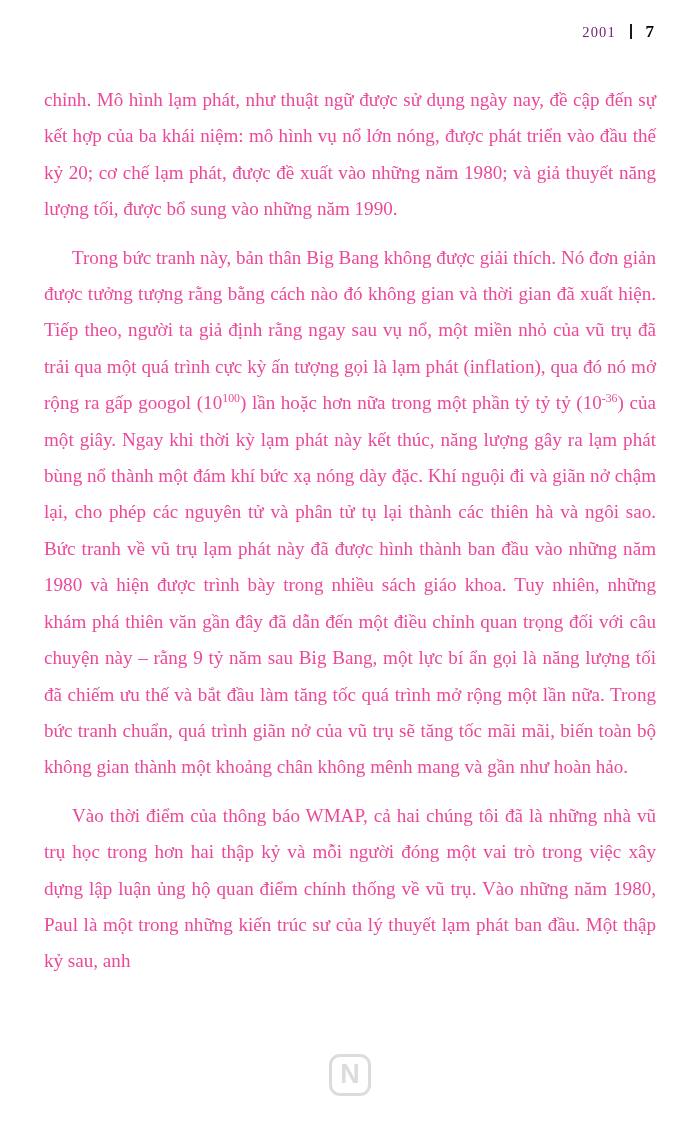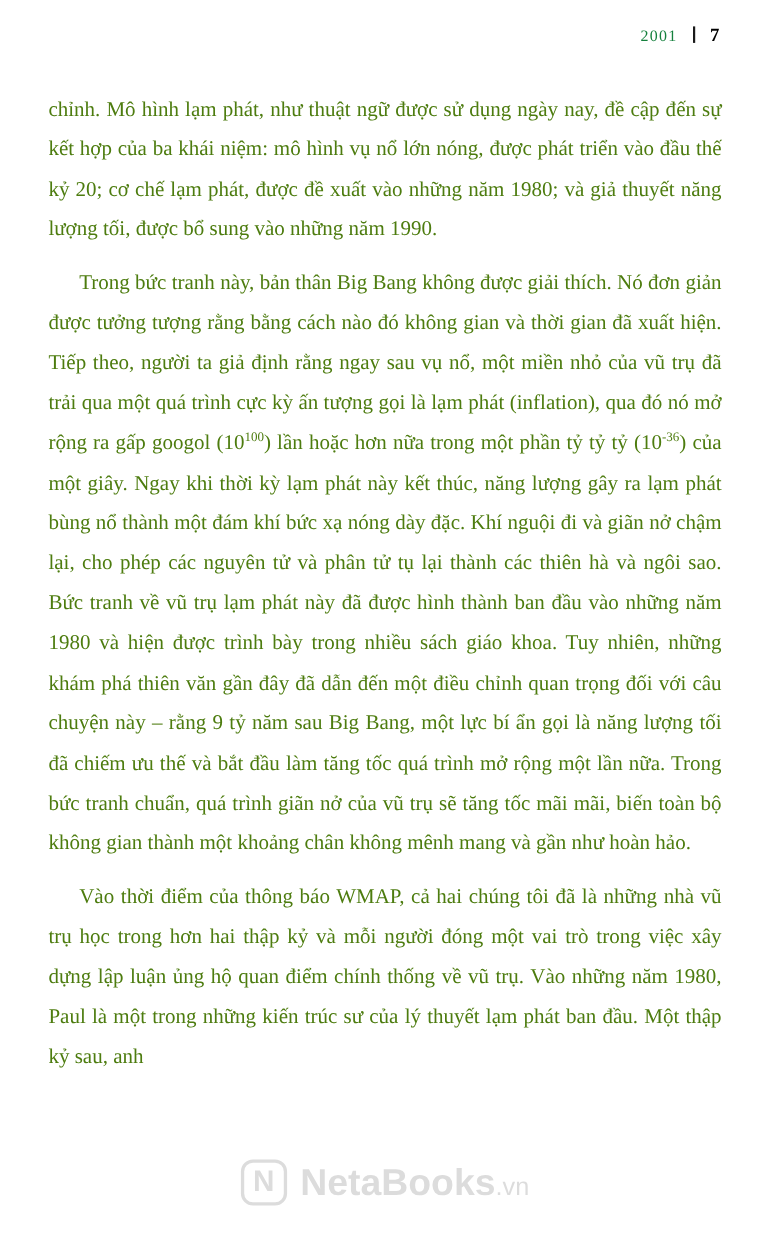--- a/index.html
+++ b/index.html
@@ -27,21 +27,21 @@
     top: 22px;
     right: 46px;
     display: flex;
     align-items: baseline;
     gap: 14px;
     font-family: "Liberation Serif", serif;
   }
   .header .year {
     font-size: 14.5px;
     letter-spacing: 1.2px;
-    color: #15803d;
+    color: #701a75;
   }
   .header .rule {
     display: inline-block;
     width: 1.5px;
     height: 15px;
     background: #1a1a1a;
     position: relative;
     top: 2px;
   }
   .header .folio {
@@ -52,21 +52,21 @@
   
   .body-text {
     position: absolute;
     top: 82px;
     left: 44px;
     width: 612px;
     font-size: 19.1px;
     line-height: 36.4px;
     text-align: justify;
     text-justify: inter-word;
-    color: #4d7c0f;
+    color: #ec4899;
   }
   .body-text p {
     margin: 0;
   }
   .body-text p.indent {
     text-indent: 28px;
     margin-top: 12px;
   }
   sup {
     font-size: 0.62em;
@@ -130,16 +130,15 @@
   <div class="body-text">
     <p>chỉnh. Mô hình lạm phát, như thuật ngữ được sử dụng ngày nay, đề cập đến sự kết hợp của ba khái niệm: mô hình vụ nổ lớn nóng, được phát triển vào đầu thế kỷ 20; cơ chế lạm phát, được đề xuất vào những năm 1980; và giả thuyết năng lượng tối, được bổ sung vào những năm 1990.</p>
     <p class="indent"><span>Trong bức tranh này, bản thân Big Bang không được giải thích. Nó đơn giản được tưởng tượng rằng bằng cách nào đó không gian và thời gian đã xuất hiện. Tiếp theo, người ta giả định rằng ngay sau vụ nổ, một miền nhỏ của vũ trụ đã trải qua một quá trình cực kỳ ấn tượng gọi là lạm phát (inflation), qua đó nó mở rộng ra gấp googol (10</span><sup>100</sup><span>) lần hoặc hơn nữa trong một phần tỷ tỷ tỷ (10</span><sup>-36</sup><span>) của một giây. Ngay khi thời kỳ lạm phát này kết thúc, năng lượng gây ra lạm phát bùng nổ thành một đám khí bức xạ nóng dày đặc. Khí nguội đi và giãn nở chậm lại, cho phép các nguyên tử và phân tử tụ lại thành các thiên hà và ngôi sao. Bức tranh về vũ trụ lạm phát này đã được hình thành ban đầu vào những năm 1980 và hiện được trình bày trong nhiều sách giáo khoa. Tuy nhiên, những khám phá thiên văn gần đây đã dẫn đến một điều chỉnh quan trọng đối với câu chuyện này – rằng 9 tỷ năm sau Big Bang, một lực bí ẩn gọi là năng lượng tối đã chiếm ưu thế và bắt đầu làm tăng tốc quá trình mở rộng một lần nữa. Trong bức tranh chuẩn, quá trình giãn nở của vũ trụ sẽ tăng tốc mãi mãi, biến toàn bộ không gian thành một khoảng chân không mênh mang và gần như hoàn hảo.</span></p>
     <p class="indent">Vào thời điểm của thông báo WMAP, cả hai chúng tôi đã là những nhà vũ trụ học trong hơn hai thập kỷ và mỗi người đóng một vai trò trong việc xây dựng lập luận ủng hộ quan điểm chính thống về vũ trụ. Vào những năm 1980, Paul là một trong những kiến trúc sư của lý thuyết lạm phát ban đầu. Một thập kỷ sau, anh</p>
   </div>
 
   <div class="watermark">
     <div class="wm-logo">
       <span>N</span>
     </div>
-    <div class="wm-text"><span>NetaBooks</span><span class="suffix">.vn</span></div>
   </div>
 
 </div>
 
 </body></html>

